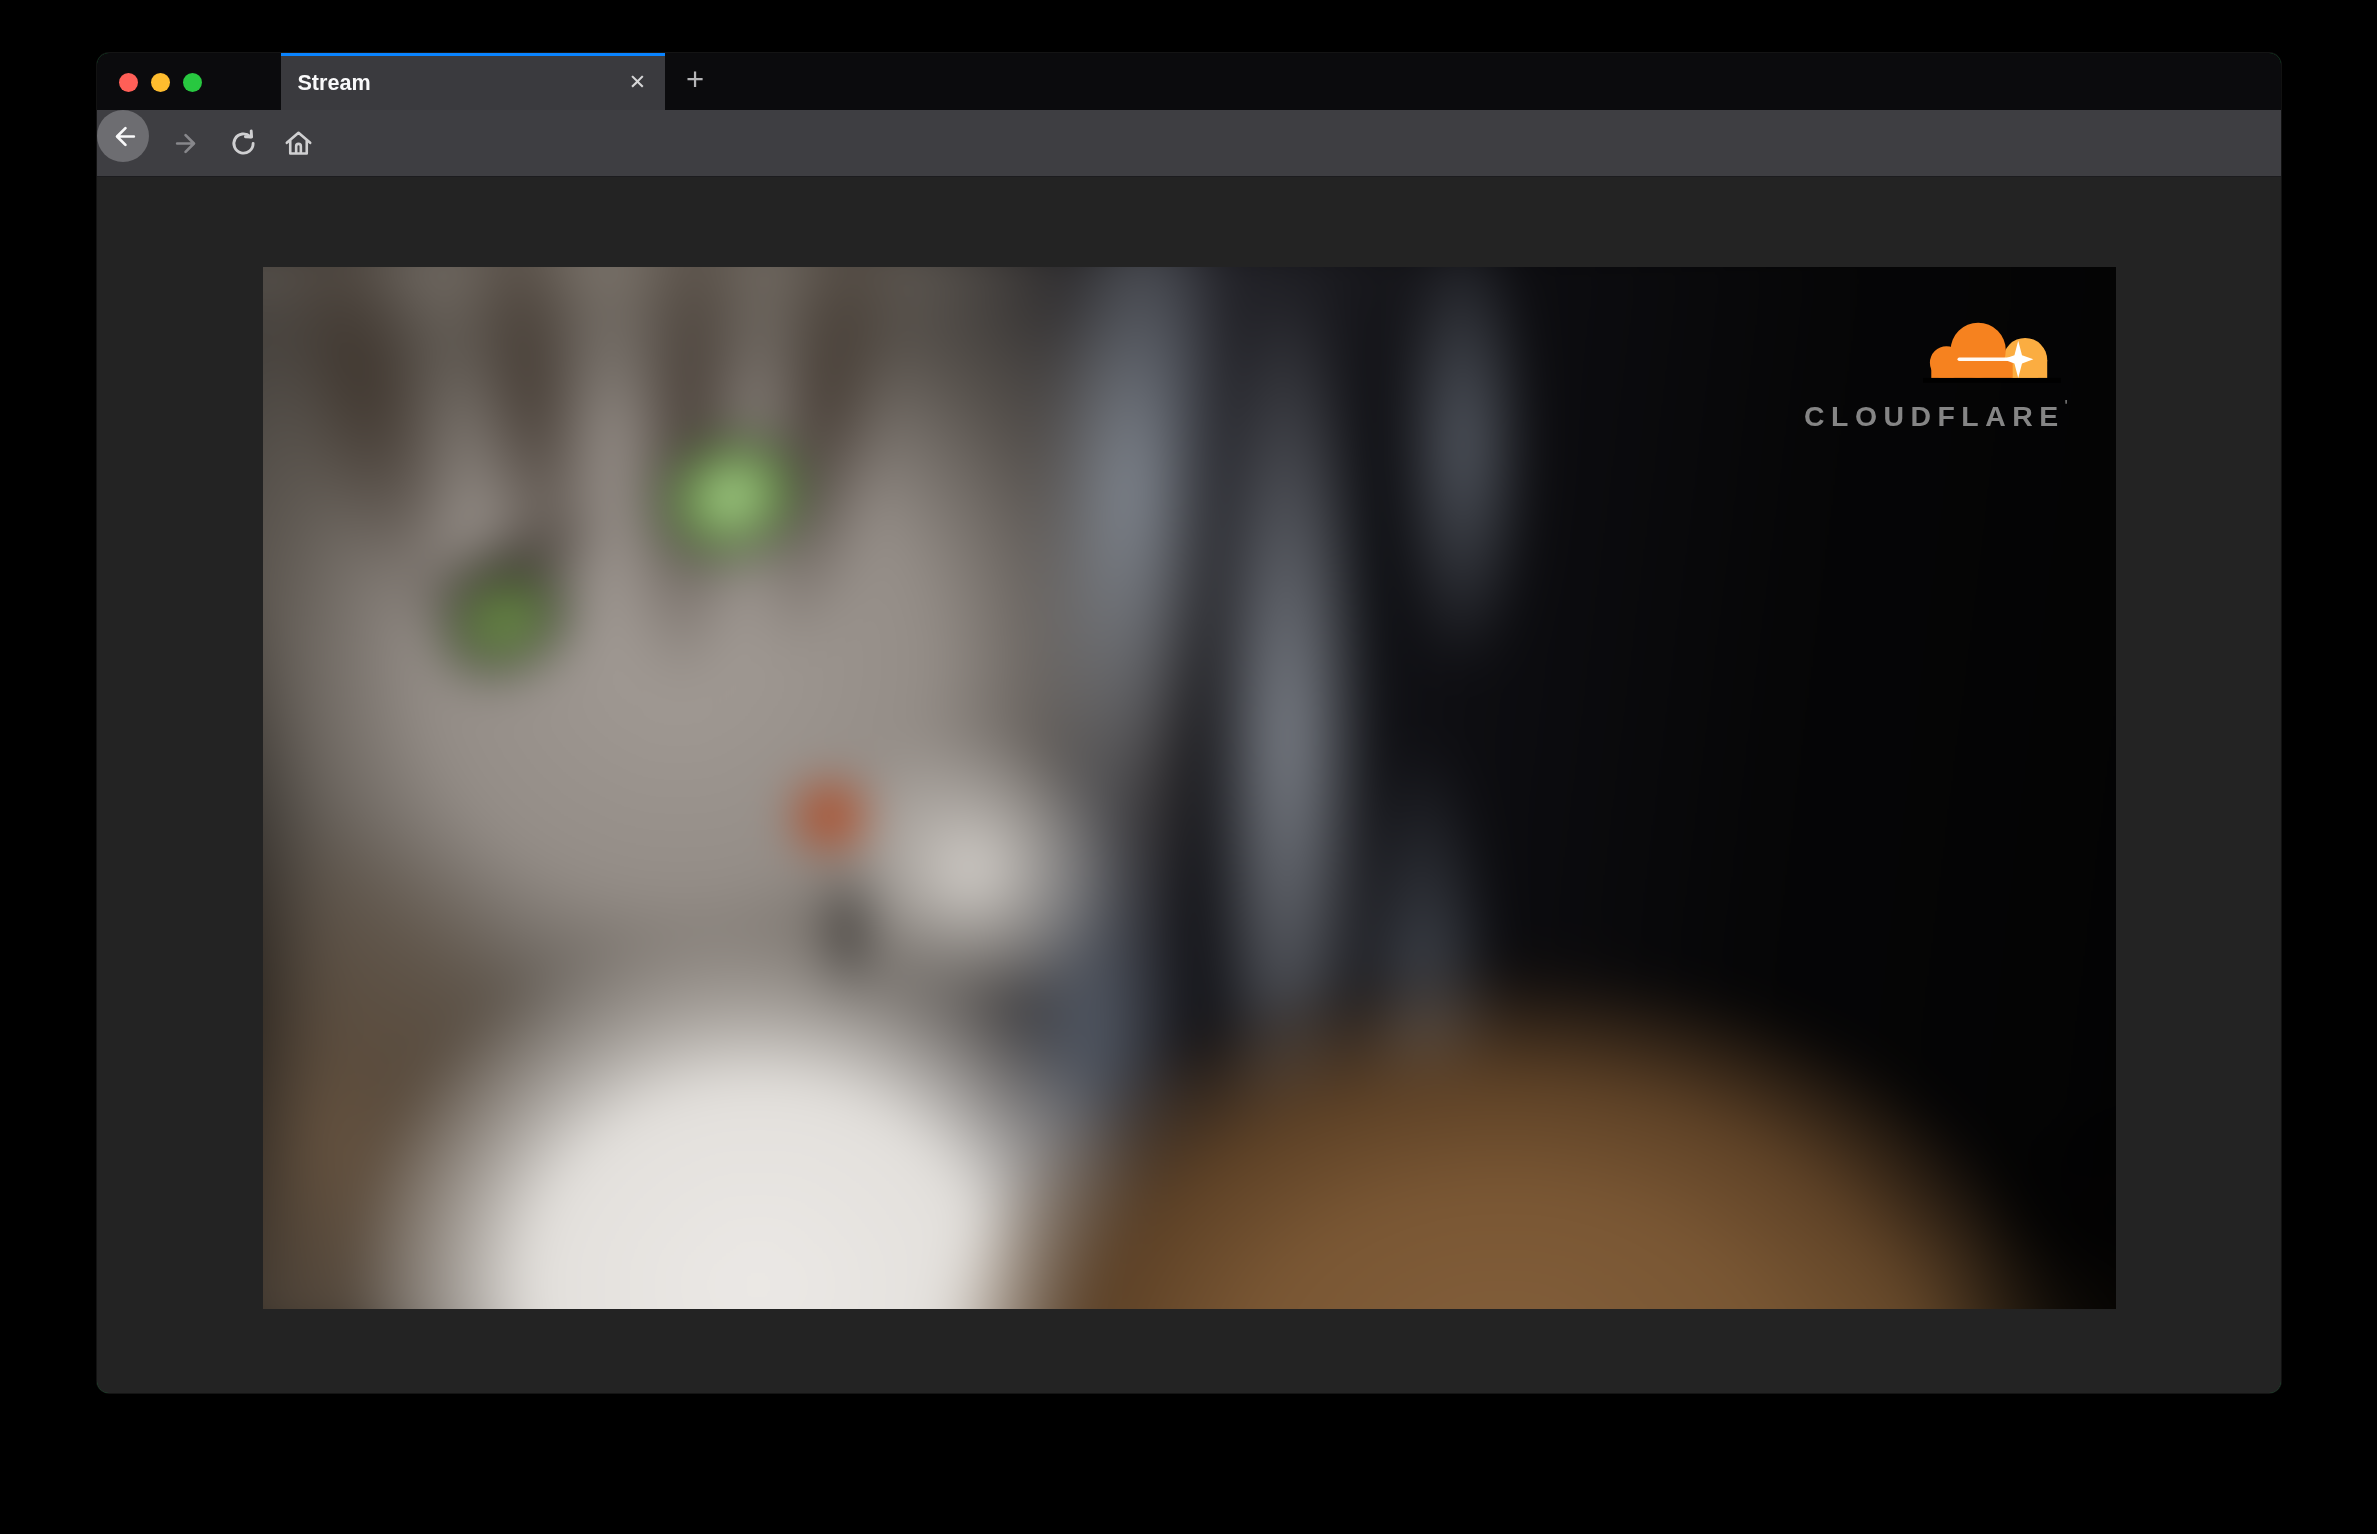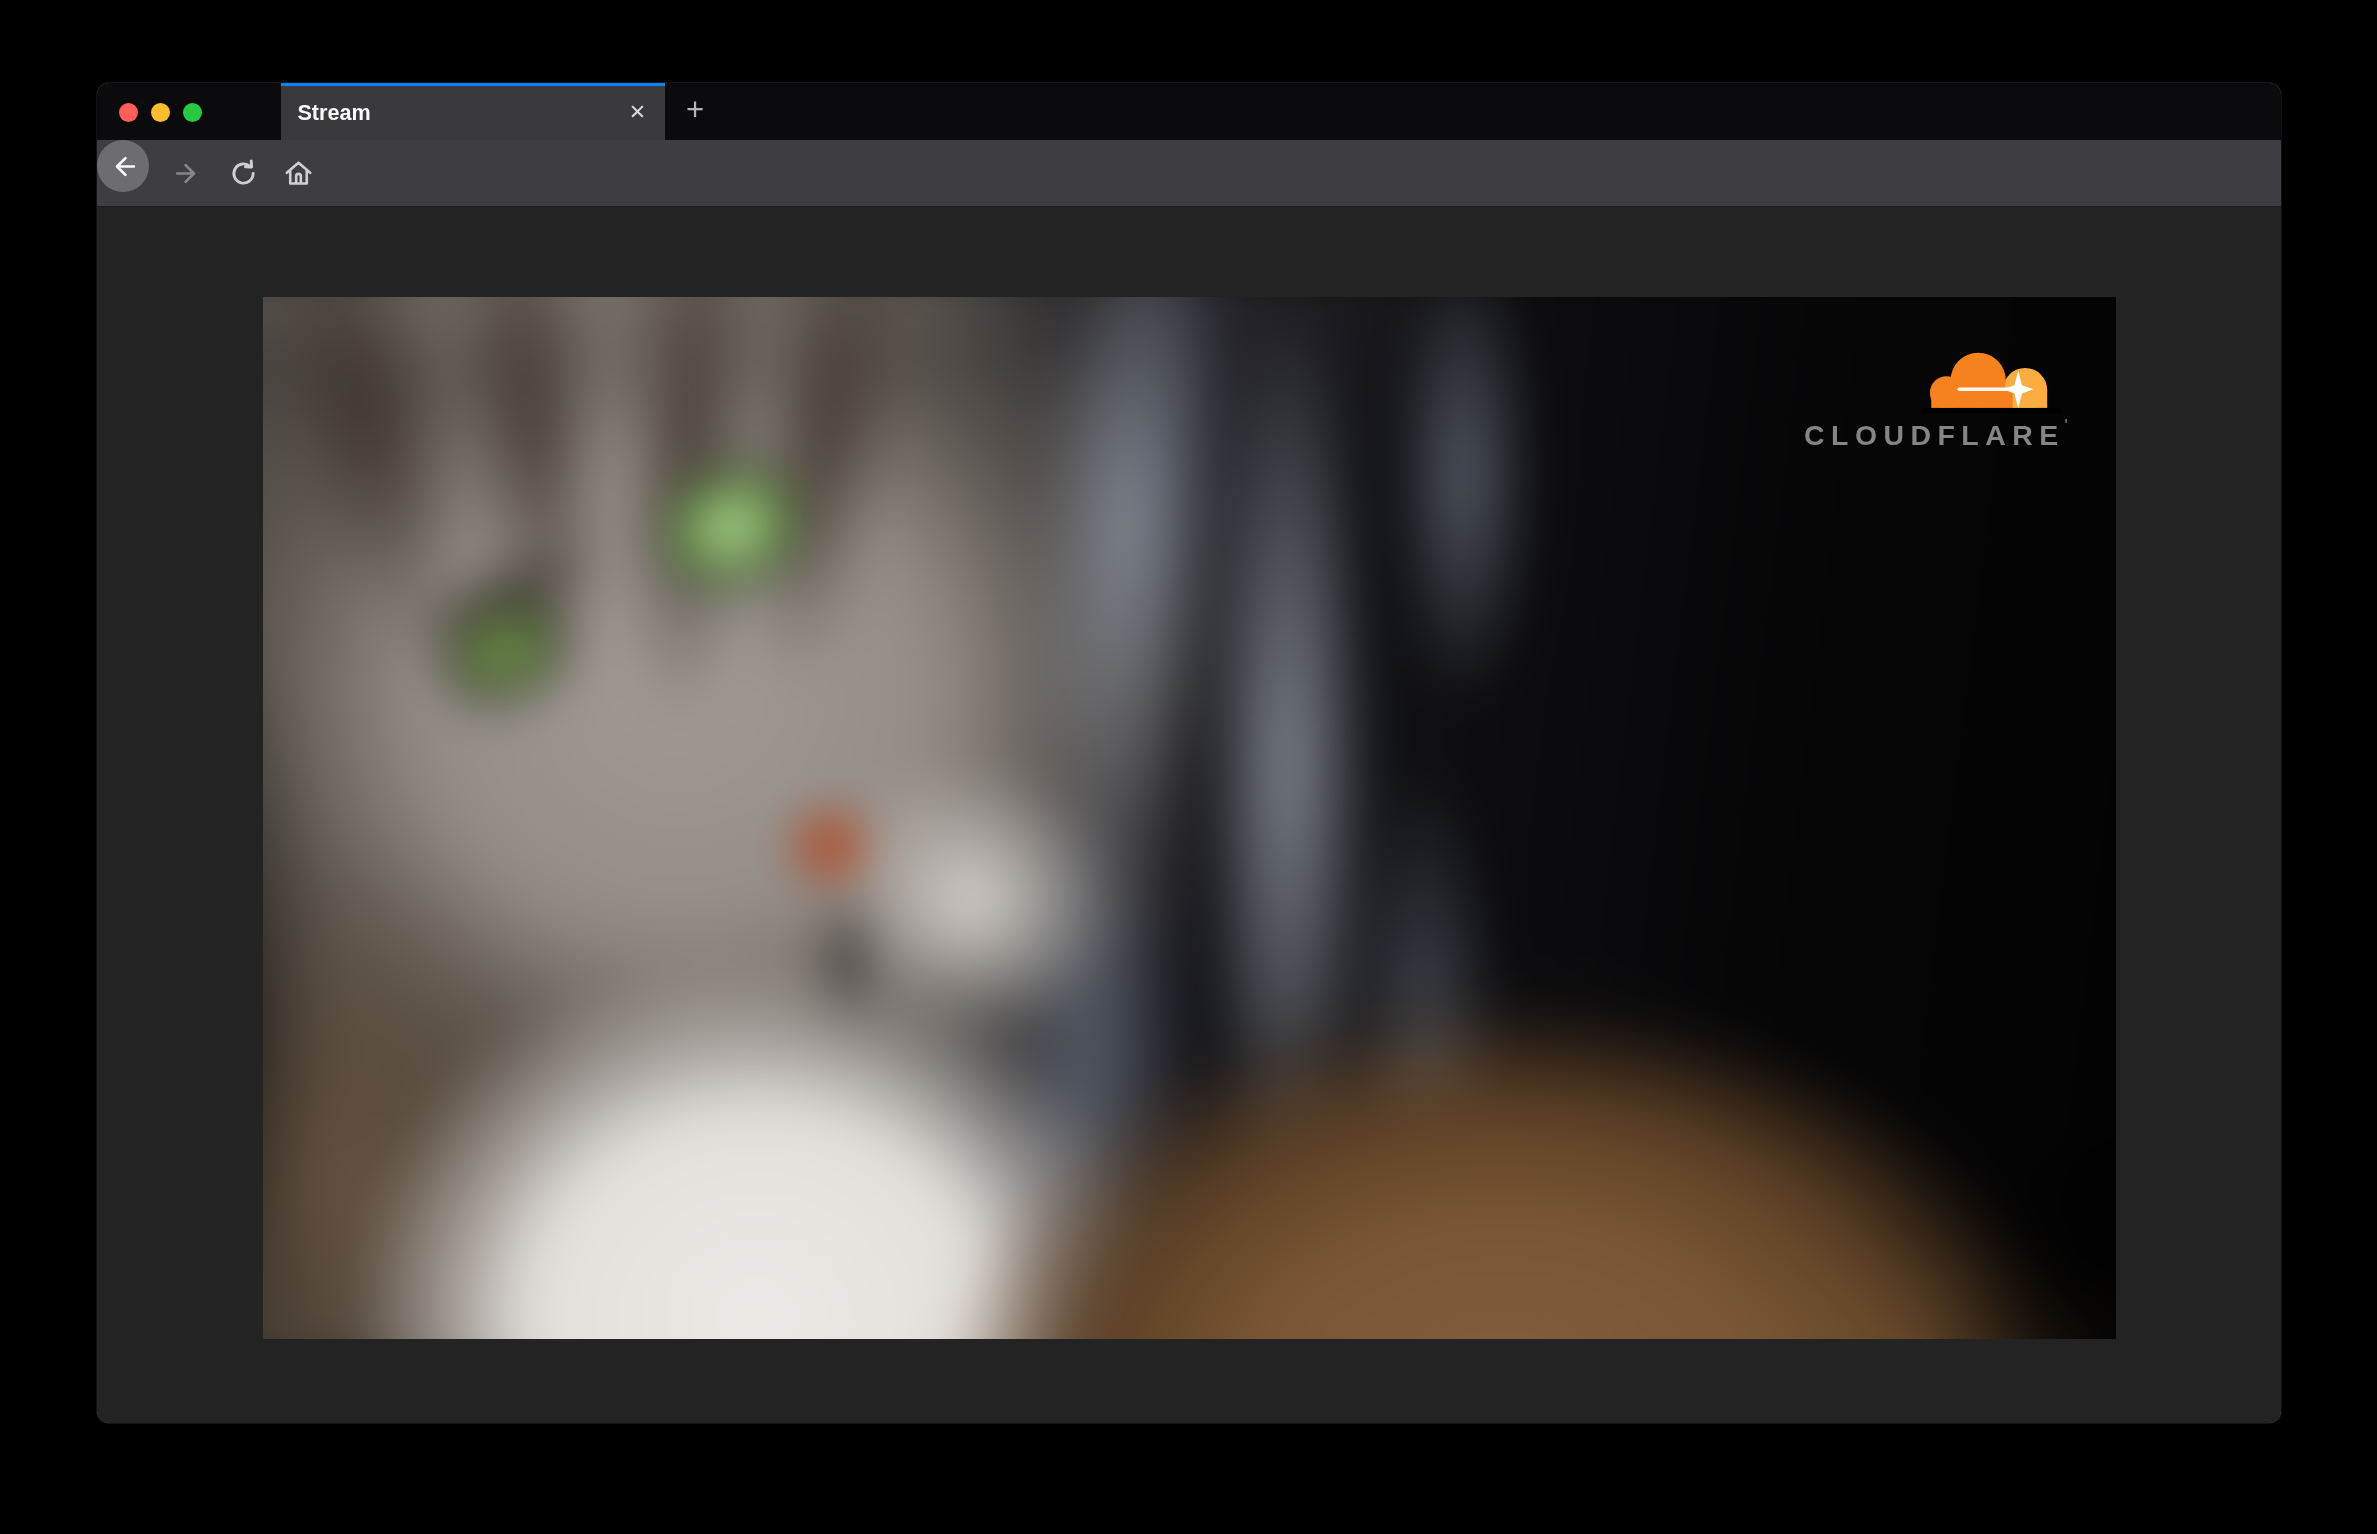--- a/index.html
+++ b/index.html
@@ -1,20 +1,20 @@
 <!DOCTYPE html>
 <html style="font-size:13.8px"><head>
 <meta charset="utf-8">
 <style>
   html,body{margin:0;padding:0;background:#000;}
   #page{position:relative;width:2377px;height:1534px;background:#000;overflow:hidden;
         font-family:"Liberation Sans",sans-serif;}
 
   
-  #window{position:absolute;left:97px;top:83px;width:2184px;height:1340px;
+  #window{position:absolute;left:97px;top:53px;width:2184px;height:1340px;
           border-radius:12px;overflow:hidden;background:#15803d;
           box-shadow:0 0 0 0.9px rgba(255,255,255,0.08);}
 
   
   #titlebar{position:absolute;left:0;top:0;width:100%;height:57px;background:#0b0b0d;}
   .traffic{position:absolute;top:20px;width:19px;height:19px;border-radius:50%;}
   #tl-close{left:22.4px;background:#ff5f57;}
   #tl-min{left:54px;background:#febc2e;}
   #tl-zoom{left:86px;background:#28c840;}
 
@@ -116,21 +116,21 @@
   #body2{left:63%;top:88%;width:45%;height:62%;
       background:radial-gradient(closest-side,rgba(122,90,52,0.9),transparent);}
   #cornerDark{left:88%;top:78%;width:24%;height:44%;
       background:radial-gradient(closest-side,rgba(4,3,2,0.9),transparent);}
   #whisker{left:47%;top:68.5%;width:26%;height:1%;transform:rotate(-14deg);
       background:rgba(25,18,12,0.55);}
 
   
   #cf-logo{position:absolute;top:50px;right:55px;text-align:right;}
   #cf-cloud{display:inline-block;}
-  #cf-text{margin-top:1px;margin-right:-6.9px;font-size:28.4px;font-weight:700;
+  #cf-text{margin-top:12px;margin-right:-6.9px;font-size:28.4px;font-weight:700;
            letter-spacing:6.5px;color:#858585;white-space:nowrap;}
   #cf-tm{font-size:13.8px;color:#6e6e6e;vertical-align:15.5px;letter-spacing:0;}
 
   svg{display:block;}
 </style>
 </head>
 <body>
 
 <div id="page">
   <div id="window">

